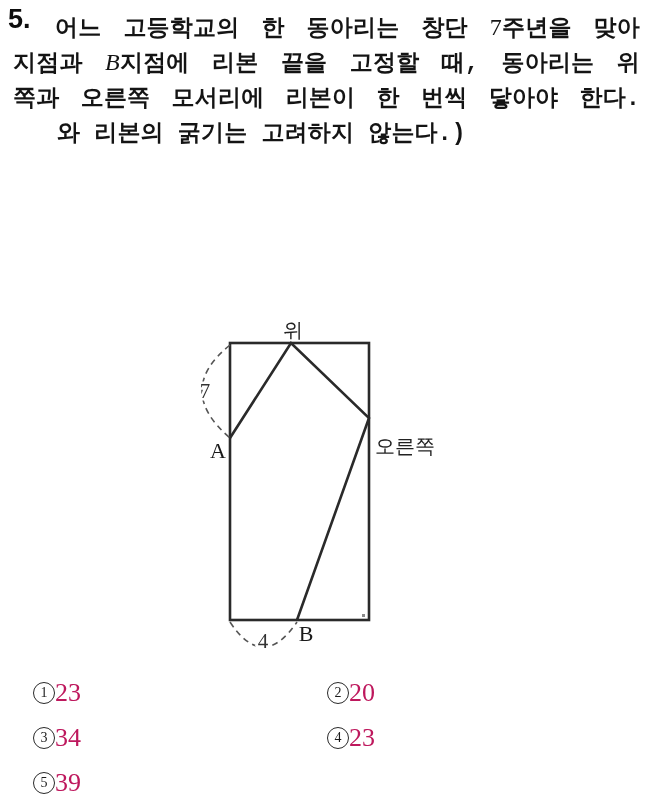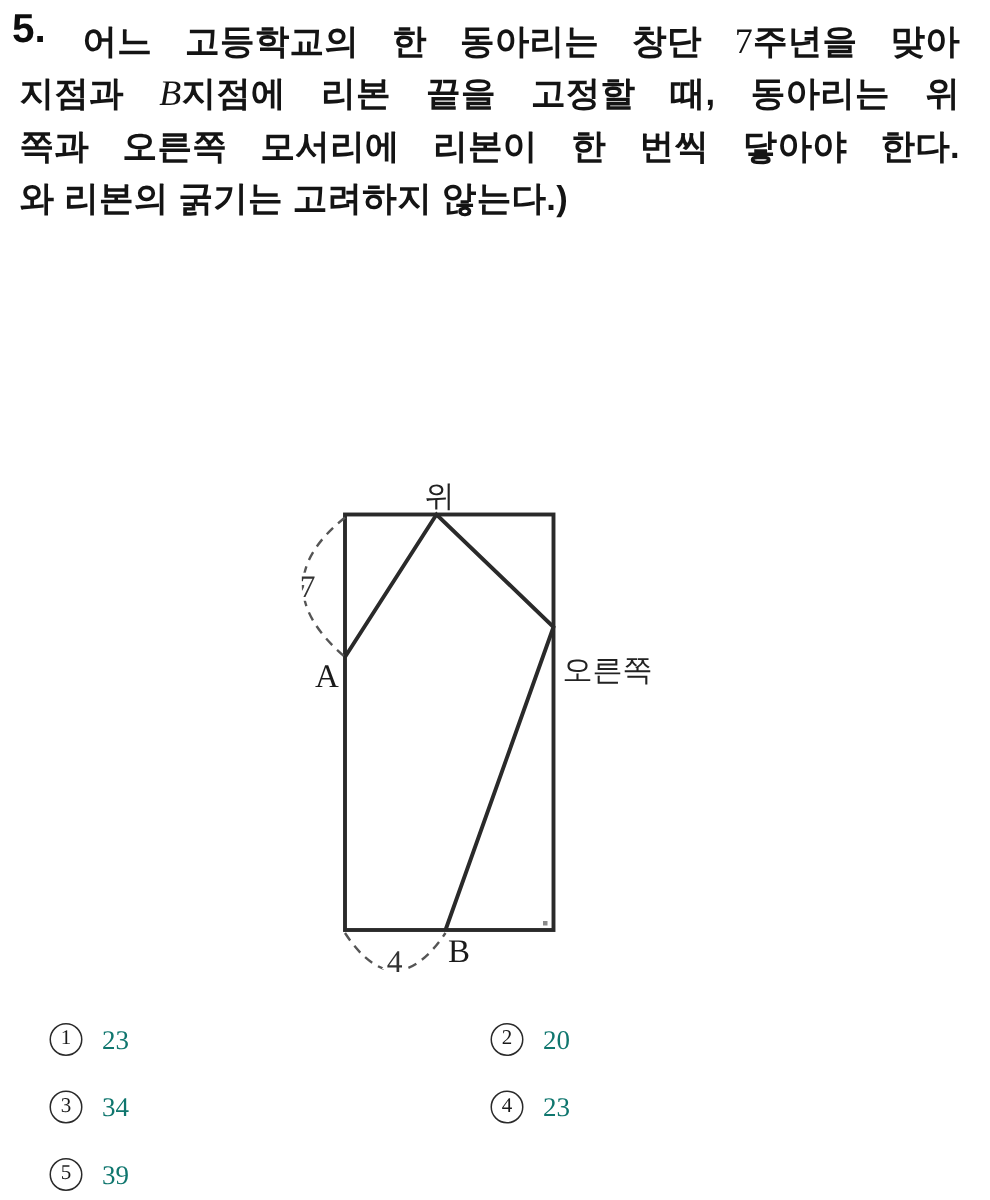--- a/index.html
+++ b/index.html
@@ -32,22 +32,22 @@
     line-height: 35px;
     font-size: 23px;
     font-weight: 700;
     color: #141414;
     text-align: justify;
     text-align-last: justify;
     white-space: nowrap;
     letter-spacing: 0.2px;
   }
   .line.first { padding-left: 42px; }
-  .line.last { text-align: left; text-align-last: left; }
-  .seg-kr { font-family: Liberation Sans, sans-serif; }
+  .line.last { text-align: left; text-align-last: left; margin-left: 44px; }
+  .seg-kr { font-family: Liberation Mono, monospace; }
   .seg-num {
     font-family: "Liberation Serif", "DejaVu Serif", serif;
     font-weight: 400;
     font-size: 24px;
   }
   .seg-var {
     font-family: "Liberation Serif", "DejaVu Serif", serif;
     font-weight: 400;
     font-style: italic;
     font-size: 24px;
@@ -98,24 +98,23 @@
     width: 20px;
     height: 20px;
     border: 1.6px solid #2a2a2a;
     border-radius: 50%;
     font-family: "Liberation Serif", "DejaVu Serif", serif;
     font-size: 14px;
     color: #1a1a1a;
     flex: 0 0 auto;
   }
   .value {
-    margin-left: 13px;
     font-family: "Liberation Serif", "DejaVu Serif", serif;
-    font-size: 18px;
-    color: #0f766e;
+    font-size: 26px;
+    color: #be185d;
     line-height: 26px;
   }
 </style>
 </head>
 <body>
 
 <div class="page">
 
   <div class="problem-number">5.</div>
 

